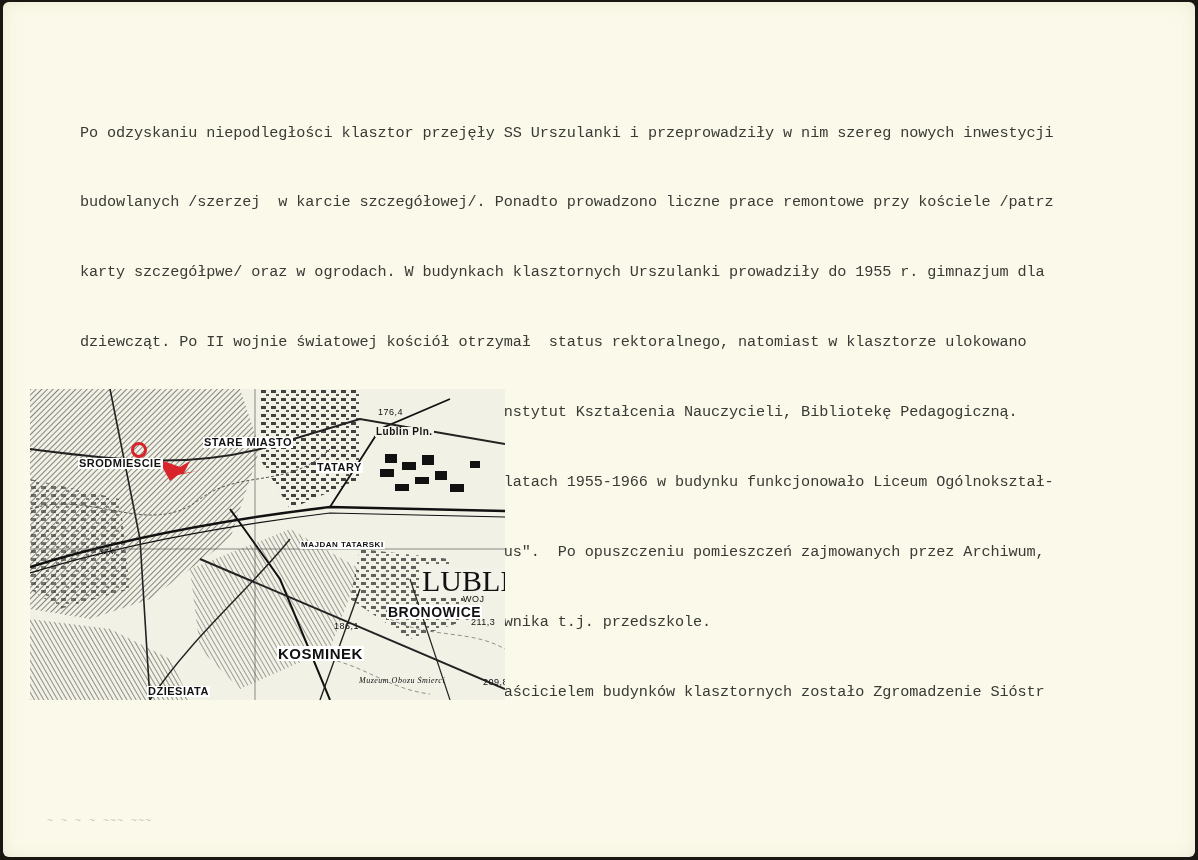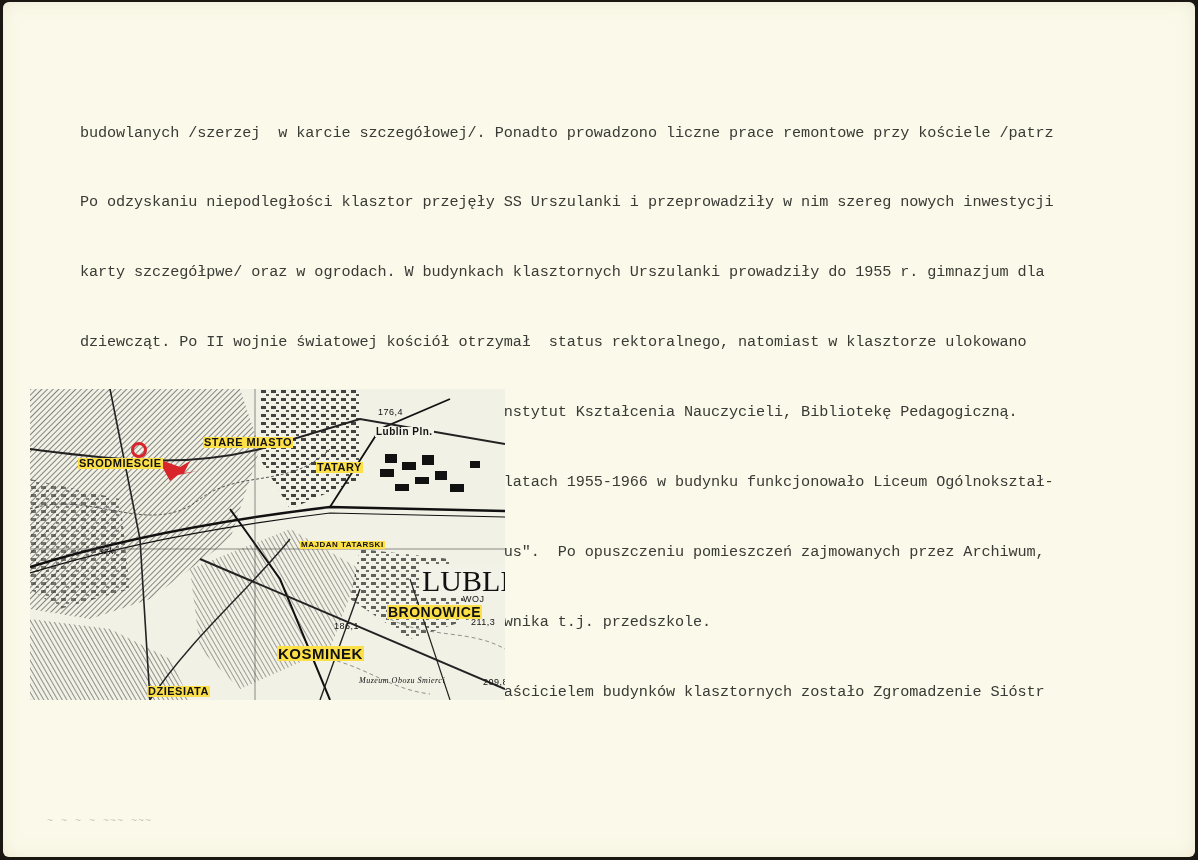--- a/index.html
+++ b/index.html
@@ -24,21 +24,21 @@
   }
   .text-line { display: block; height: 23.3px; }
   .map {
     position: absolute; left: 27px; top: 387px; width: 475px; height: 311px;
     background: #f2f1e6;
     overflow: hidden;
   }
   .map svg { position: absolute; left: 0; top: 0; }
   .map-label {
     position: absolute; font-family: "Liberation Sans", sans-serif;
-    font-weight: bold; color: #111; background: #fde047; padding: 0 1px;
+    font-weight: bold; color: #111; background: #ffffff; padding: 0 1px;
     letter-spacing: 0.5px; line-height: 1;
   }
   .map-label.big {
     font-family: "Liberation Serif", serif; font-weight: normal;
     font-size: 30px; letter-spacing: 0; background: #f3f2e8;
   }
   .map-label.small { font-size: 9px; font-weight: normal; background: transparent; }
   .map-label.italic { font-family: "Liberation Serif", serif; font-style: italic; font-weight: normal; font-size: 8px; background: transparent; }
   .marker-circle {
     position: absolute; left: 101px; top: 53px; width: 16px; height: 16px;
@@ -48,22 +48,22 @@
     position: absolute; left: 44px; top: 814px; color: #c9c6b0;
     font-size: 10px; letter-spacing: 1px;
   }
 </style>
 </head>
 <body>
 
 <div class="card">
 
   <div class="text-block">
+    <span class="text-line">Po odzyskaniu niepodległości klasztor przejęły SS Urszulanki i przeprowadziły w nim szereg nowych inwestycji</span>
     <span class="text-line">budowlanych /szerzej  w karcie szczegółowej/. Ponadto prowadzono liczne prace remontowe przy kościele /patrz</span>
-    <span class="text-line">Po odzyskaniu niepodległości klasztor przejęły SS Urszulanki i przeprowadziły w nim szereg nowych inwestycji</span>
     <span class="text-line">karty szczegółpwe/ oraz w ogrodach. W budynkach klasztornych Urszulanki prowadziły do 1955 r. gimnazjum dla</span>
     <span class="text-line">dziewcząt. Po II wojnie światowej kościół otrzymał  status rektoralnego, natomiast w klasztorze ulokowano</span>
     <span class="text-line">Archiwum Państwowe, Muzeum im. J.Czechowicza, Instytut Kształcenia Nauczycieli, Bibliotekę Pedagogiczną.</span>
     <span class="text-line">Po likwidacji męskiego gimnazjum Urszulanek, w latach 1955-1966 w budynku funkcjonowało Liceum Ogólnokształ-</span>
     <span class="text-line">cące, a po jego wyprowadzce Klub Studencki "Arcus".  Po opuszczeniu pomieszczeń zajmowanych przez Archiwum,</span>
     <span class="text-line">do klasztoru wprowadzono jeszcze jednego użytkownika t.j. przedszkole.</span>
     <span class="text-line">Od 16 kwietnia 1982 r. ponownie pełnoprawnym właścicielem budynków klasztornych zostało Zgromadzenie Sióstr</span>
   </div>
 
   <div class="map">

